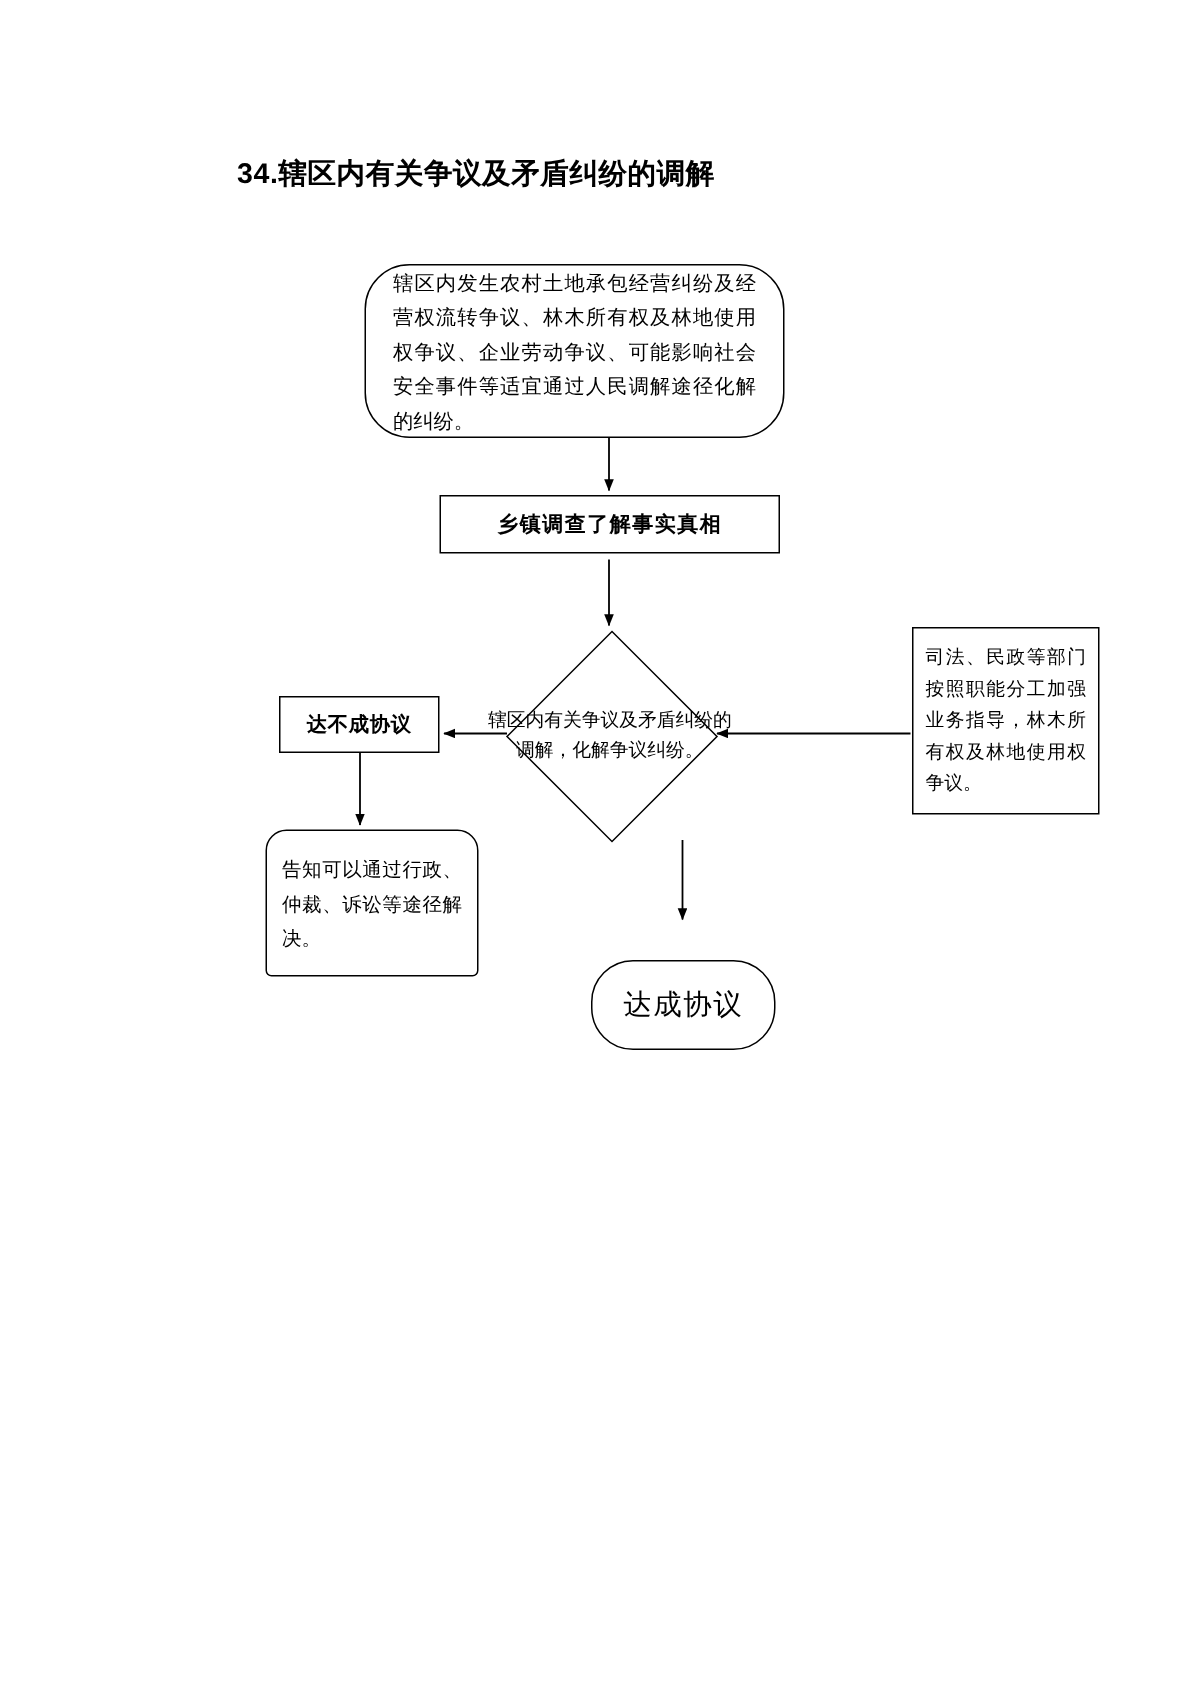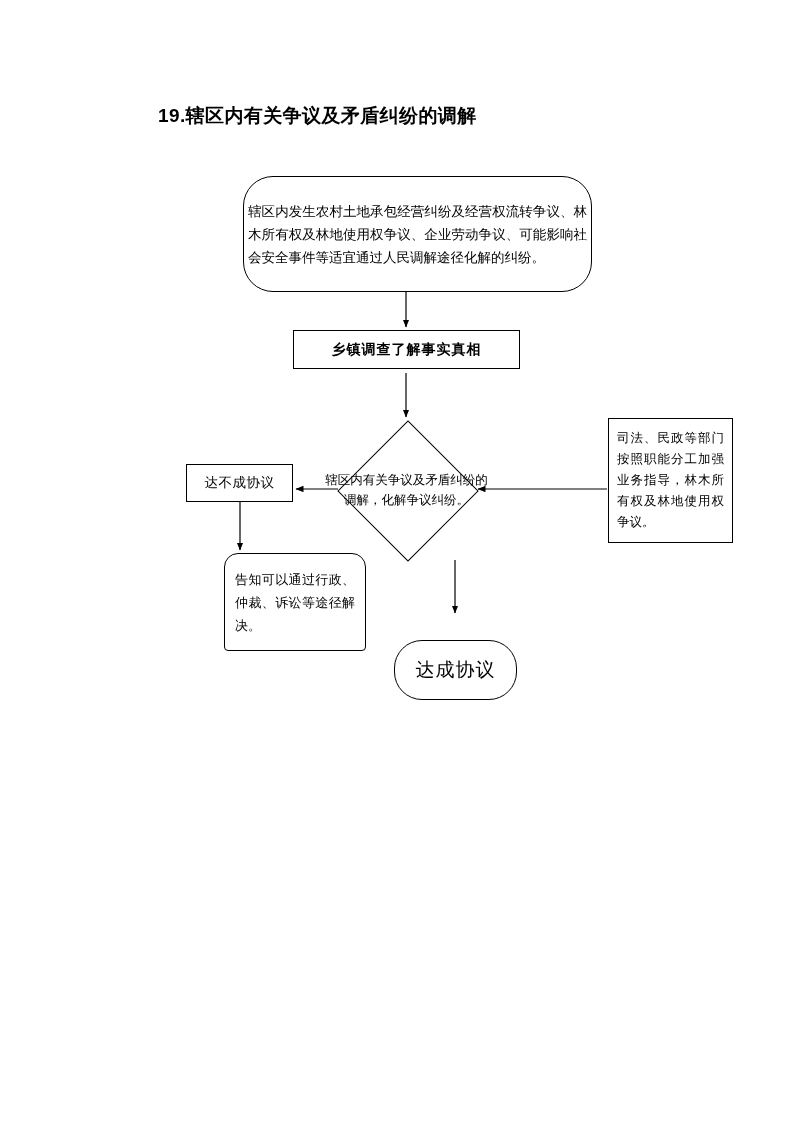--- a/index.html
+++ b/index.html
@@ -43,24 +43,24 @@
   }
   .node .txt {
     display: block;
     white-space: pre-line;
   }
 
   
   #node-start {
     left: 243px;
     top: 176px;
-    width: 349px;
+    width: 280px;
     height: 116px;
     border-radius: 30px;
-    padding: 6px 4px;
+    padding: 6px 18px;
     font-size: 13.5px;
     line-height: 23px;
     text-align: left;
     justify-content: flex-start;
   }
   #node-start .txt {
     text-align: justify;
     text-align-last: left;
   }
 
@@ -124,34 +124,34 @@
   }
 
   
   #node-noagree {
     left: 186px;
     top: 464px;
     width: 107px;
     height: 38px;
     font-size: 13.5px;
     letter-spacing: 0.5px;
+    font-weight: bold;
   }
 
   
   #node-inform {
     left: 177px;
     top: 553px;
     width: 142px;
     height: 98px;
     border-radius: 14px 14px 4px 4px;
     padding: 4px 10px;
     font-size: 13px;
     line-height: 23px;
     text-align: left;
-    margin-left: 47px;
   }
   #node-inform .txt {
     text-align: justify;
     text-align-last: left;
   }
 
   
   #node-agree {
     left: 394px;
     top: 616px;
@@ -170,21 +170,21 @@
     width: 793px;
     height: 1122px;
     pointer-events: none;
   }
 </style>
 </head>
 <body>
 
 <div id="page">
 
-  <div id="title">19.辖区内有关争议及矛盾纠纷的调解</div>
+  <div id="title">34.辖区内有关争议及矛盾纠纷的调解</div>
 
   <svg id="connectors" viewBox="0 0 793 1122">
     <defs>
       <marker id="arrow" markerWidth="9" markerHeight="9" refX="7.5" refY="3.2" orient="auto" markerUnits="userSpaceOnUse">
         <path d="M0,0 L8,3.2 L0,6.4 z" fill="#000000"></path>
       </marker>
     </defs>
 
     <line x1="406" y1="292" x2="406" y2="327" stroke="#000000" stroke-width="1.2" marker-end="url(#arrow)"></line>
 

